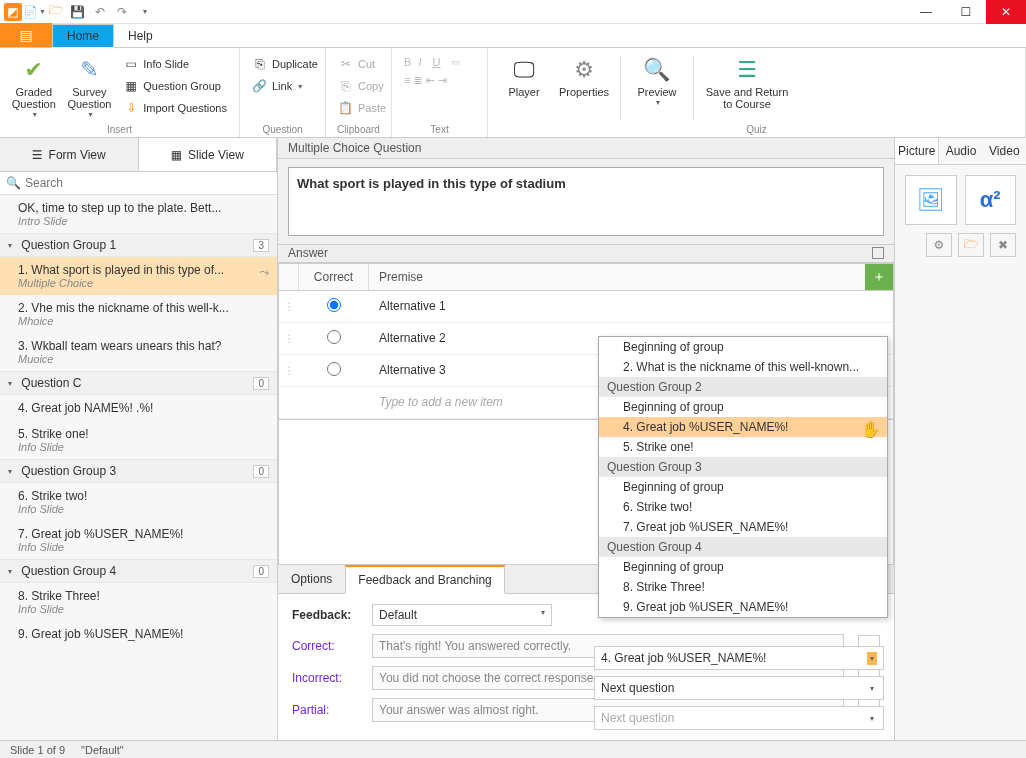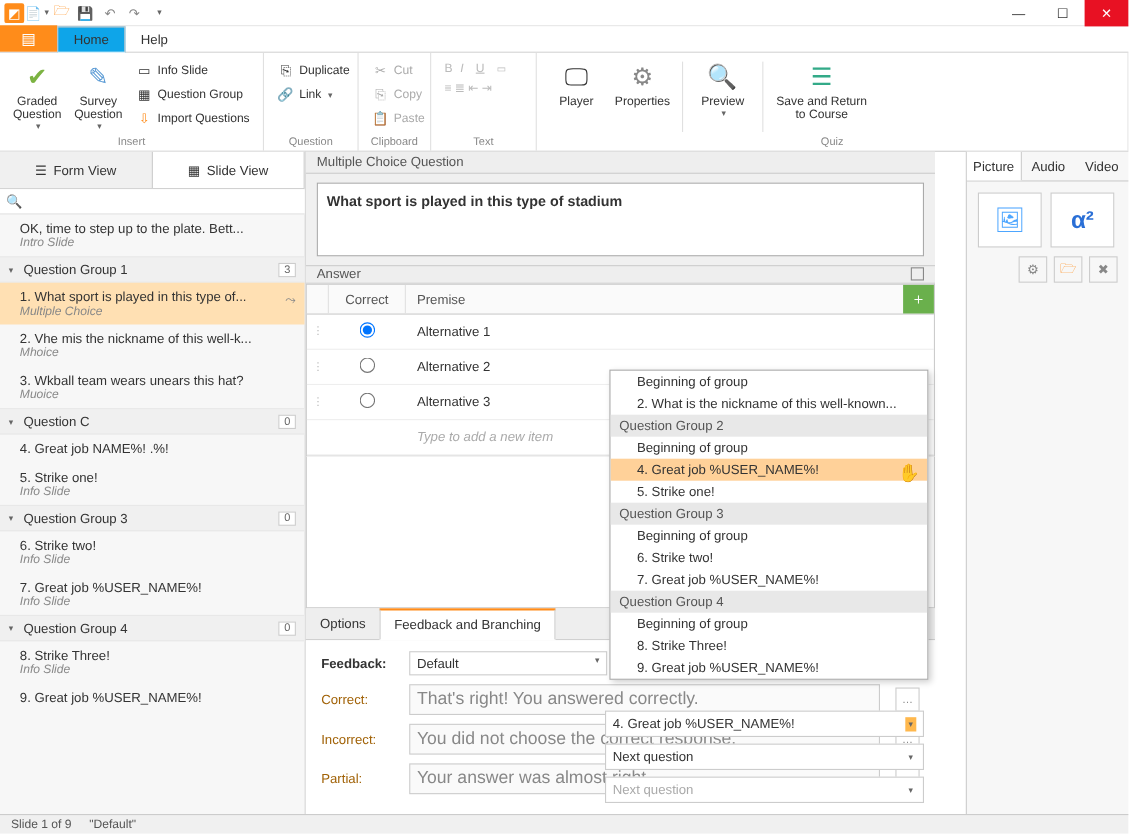--- a/index.html
+++ b/index.html
@@ -68,27 +68,27 @@
 .ar-correct { width: 70px; text-align: center; }
 .ar-premise { flex: 1; padding: 0 10px; }
 .ar-premise.placeholder { color: #aaa; font-style: italic; }
 input[type=radio] { width: 14px; height: 14px; }
 
 .bottom-tabs { display: flex; border-bottom: 1px solid #ccc; background: #eee; margin-top: auto; }
 .bottom-tab { padding: 6px 12px; font-size: 12px; cursor: pointer; border: 1px solid transparent; }
 .bottom-tab.active { background: #fff; border: 1px solid #ccc; border-bottom: 1px solid #fff; margin-bottom: -1px; border-top: 2px solid #ff8c1a; }
 .feedback-body { background: #fff; padding: 10px 14px; font-size: 12px; }
 .fb-row { display: flex; align-items: center; margin-bottom: 8px; gap: 10px; }
-.fb-label { width: 70px; color: #a16207; }
+.fb-label { width: 70px; color: #6d28d9; }
 .fb-label.bold { font-weight: bold; color: #333; }
-.fb-input { flex: 1; border: 1px solid #ccc; padding: 4px 6px; color: #888; background: #fafafa; font-size: 16px; }
+.fb-input { flex: 1; border: 1px solid #ccc; padding: 4px 6px; color: #888; background: #fafafa; font-size: 12px; }
 .fb-select { width: 180px; border: 1px solid #ccc; padding: 3px 6px; background: #fff; font-size: 12px; position: relative; }
 .fb-petit { width: 22px; height: 22px; border: 1px solid #ccc; display: flex; align-items: center; justify-content: center; color: #888; font-size: 10px; margin-left: 4px; }
 
-.right-pane { width: 148px; background: #f7f7f7; border-left: 1px solid #ccc; margin-left: 28px; }
+.right-pane { width: 132px; background: #f7f7f7; border-left: 1px solid #ccc; }
 .media-tabs { display: flex; border-bottom: 1px solid #ccc; }
 .media-tab { flex: 1; text-align: center; padding: 6px 0; font-size: 12px; cursor: pointer; }
 .media-tab.active { background: #fff; border-right: 1px solid #ccc; }
 .media-body { padding: 10px; display: flex; flex-direction: column; gap: 8px; }
 .media-slots { display: flex; gap: 8px; }
 .media-slot { width: 58px; height: 50px; border: 1px solid #ccc; background: #fff; display: flex; align-items: center; justify-content: center; font-size: 22px; color: #4da6ff; cursor: pointer; }
 .media-btns { display: flex; gap: 6px; justify-content: flex-end; }
 .media-sq { width: 26px; height: 24px; border: 1px solid #ccc; display: flex; align-items: center; justify-content: center; color: #888; font-size: 12px; cursor: pointer; }
 .media-sq.open { color: #ff8c1a; }
 
@@ -254,20 +254,21 @@
           <span>☰</span>
           <span>Form View</span>
         </div>
       <div class="view-tab">
           <span>▦</span>
           <span>Slide View</span>
         </div>
     </div>
     <div class="search-row">
       <span>🔍</span>
+      <input placeholder="Search" style="">
     </div>
     <div class="slide-list" id="slide-list">
         <div class="slide-item">
           <div class="title">OK, time to step up to the plate. Bett...</div>
           <div class="sub">Intro Slide</div>
         </div>
         <div class="group-header"><span class="chev">▾</span>&nbsp;Question Group 1<span class="count">3</span></div>
         <div class="slide-item selected">
           <div class="title">1. What sport is played in this type of...</div>
           <div class="sub">Multiple Choice</div>

